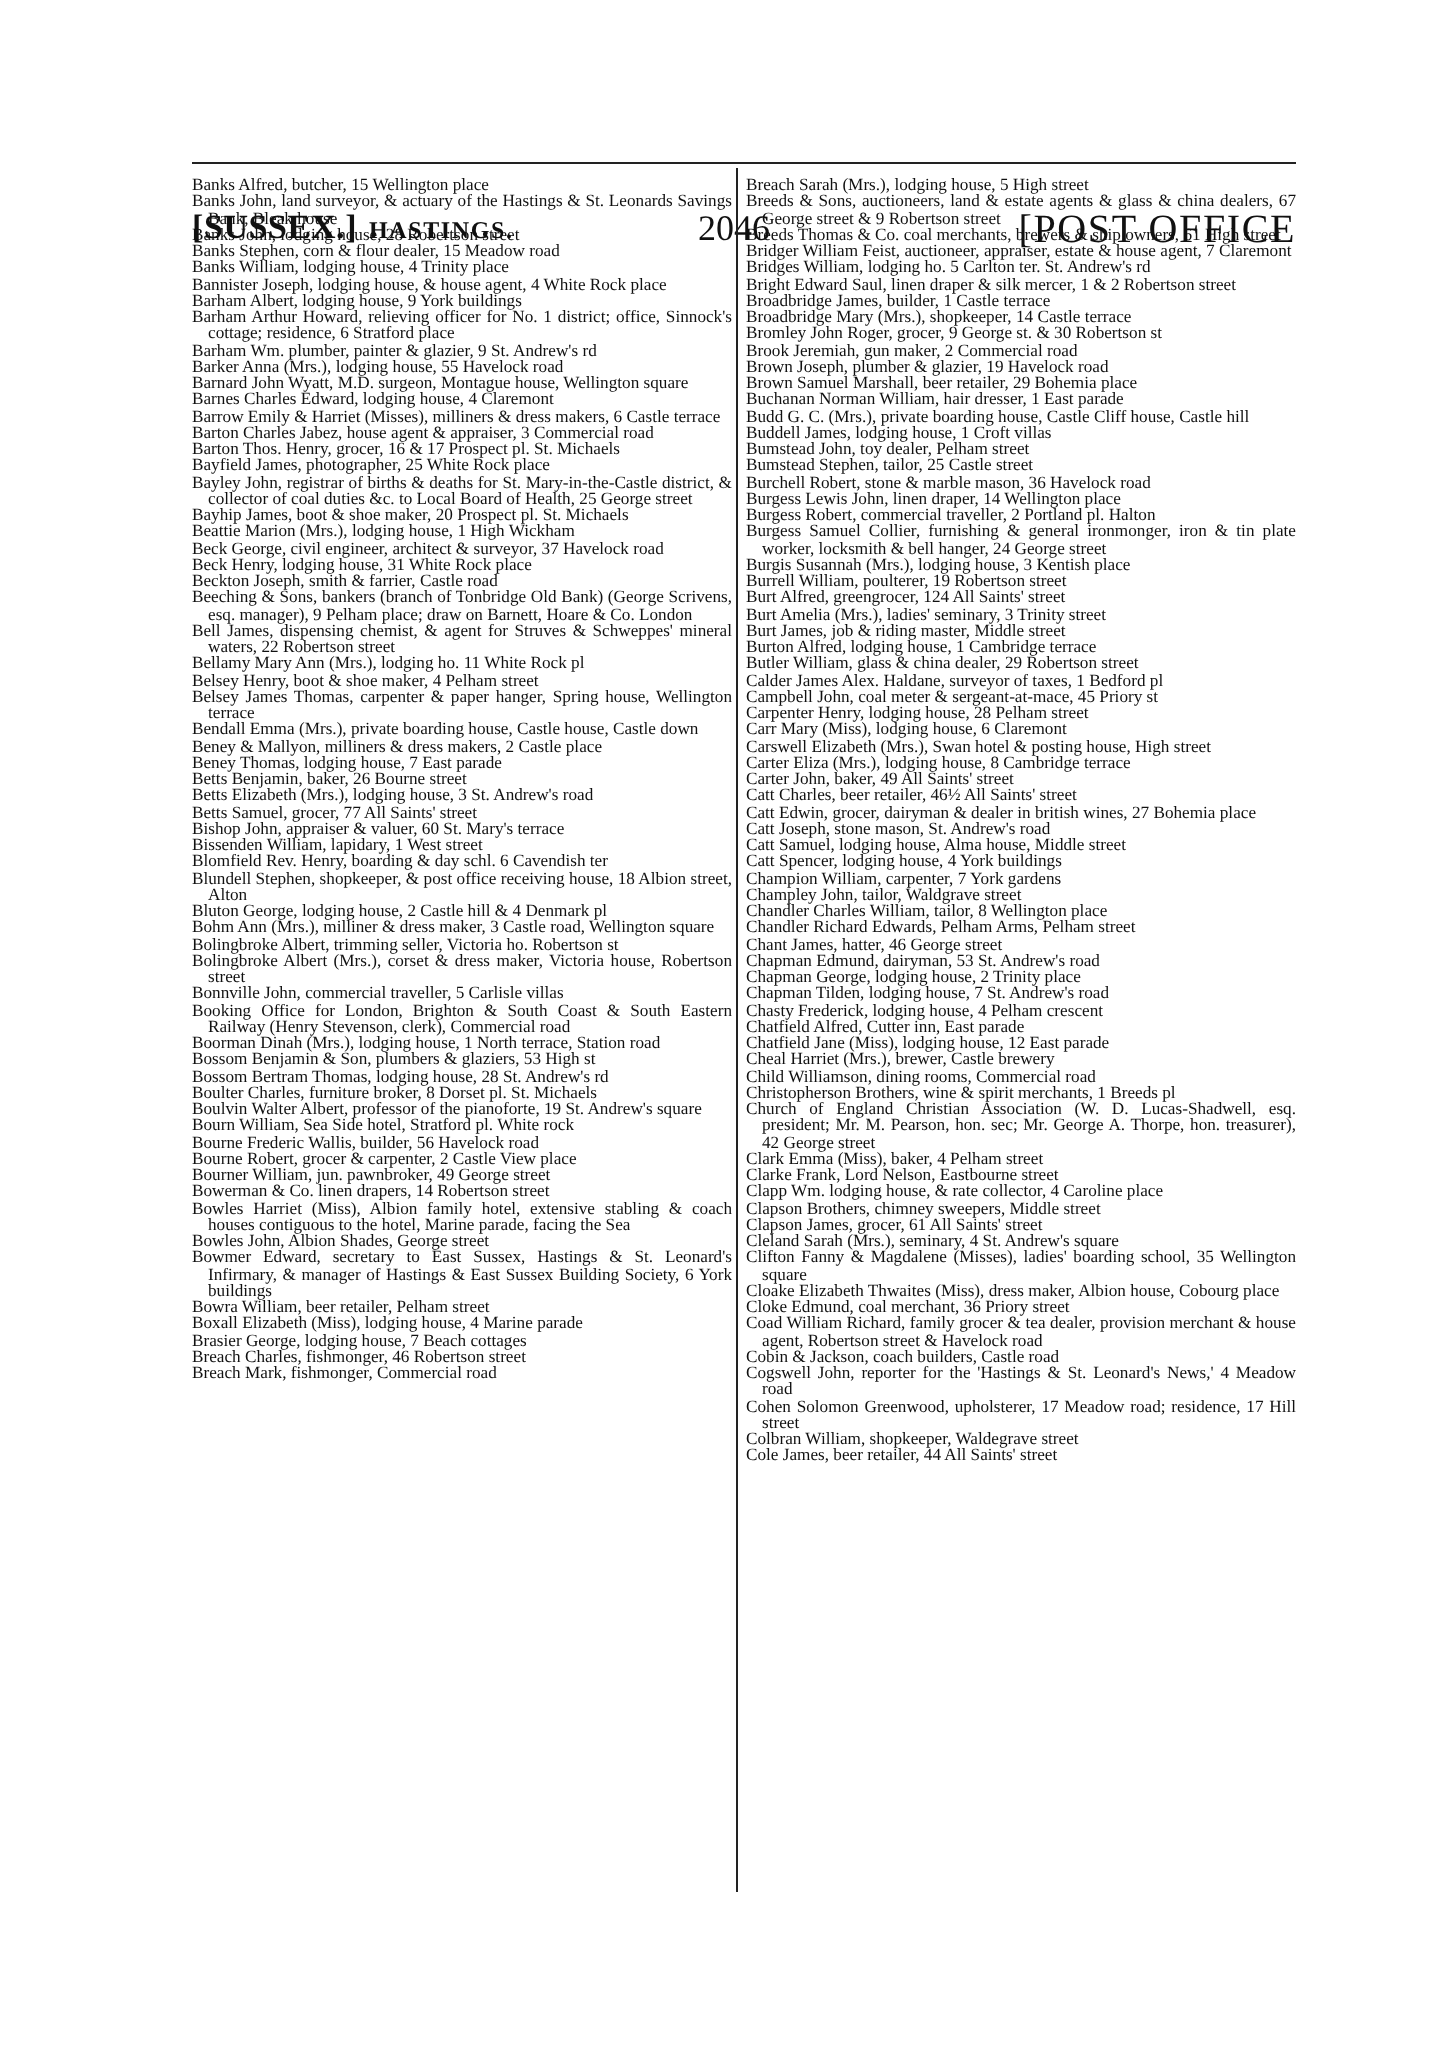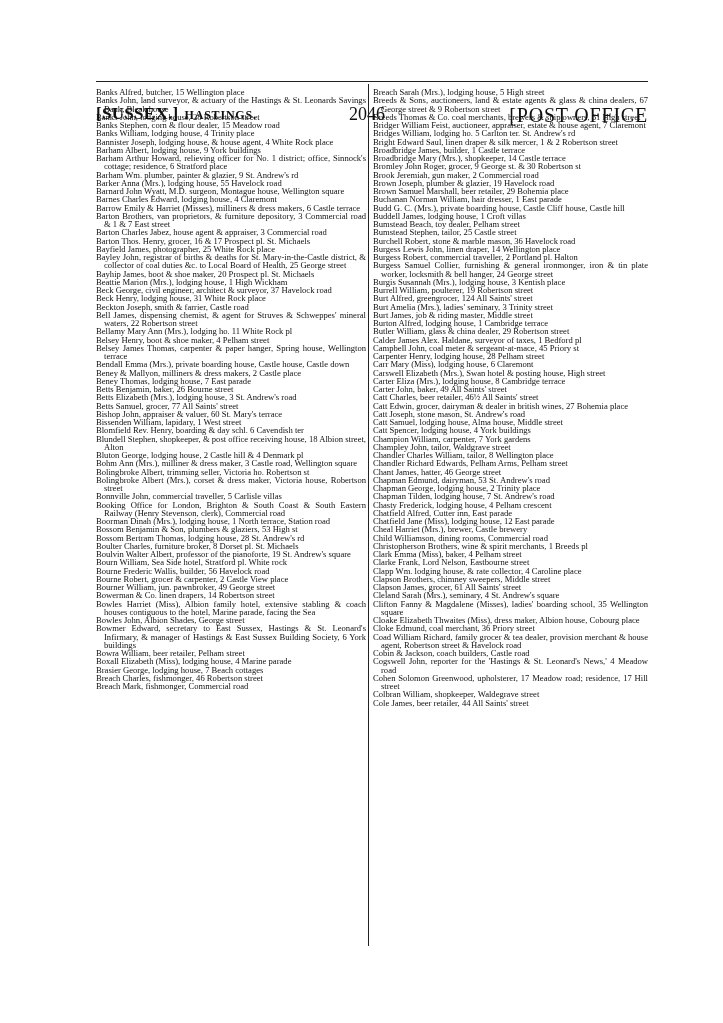--- a/index.html
+++ b/index.html
@@ -40,30 +40,30 @@
         <div class="entry">Banks Stephen, corn &amp; flour dealer, 15 Meadow road</div>
         <div class="entry">Banks William, lodging house, 4 Trinity place</div>
         <div class="entry">Bannister Joseph, lodging house, &amp; house agent, 4 White Rock place</div>
         <div class="entry">Barham Albert, lodging house, 9 York buildings</div>
         <div class="entry">Barham Arthur Howard, relieving officer for No. 1 district; office, Sinnock's cottage; residence, 6 Stratford place</div>
         <div class="entry">Barham Wm. plumber, painter &amp; glazier, 9 St. Andrew's rd</div>
         <div class="entry">Barker Anna (Mrs.), lodging house, 55 Havelock road</div>
         <div class="entry">Barnard John Wyatt, M.D. surgeon, Montague house, Wellington square</div>
         <div class="entry">Barnes Charles Edward, lodging house, 4 Claremont</div>
         <div class="entry">Barrow Emily &amp; Harriet (Misses), milliners &amp; dress makers, 6 Castle terrace</div>
-        <div class="entry">Barton Brothers, van proprietors, &amp; furniture depository, 3 Commercial road &amp; 1 &amp; 7 East street</div>
         <div class="entry">Barton Charles Jabez, house agent &amp; appraiser, 3 Commercial road</div>
         <div class="entry">Barton Thos. Henry, grocer, 16 &amp; 17 Prospect pl. St. Michaels</div>
         <div class="entry">Bayfield James, photographer, 25 White Rock place</div>
         <div class="entry">Bayley John, registrar of births &amp; deaths for St. Mary-in-the-Castle district, &amp; collector of coal duties &amp;c. to Local Board of Health, 25 George street</div>
         <div class="entry">Bayhip James, boot &amp; shoe maker, 20 Prospect pl. St. Michaels</div>
         <div class="entry">Beattie Marion (Mrs.), lodging house, 1 High Wickham</div>
         <div class="entry">Beck George, civil engineer, architect &amp; surveyor, 37 Havelock road</div>
         <div class="entry">Beck Henry, lodging house, 31 White Rock place</div>
         <div class="entry">Beckton Joseph, smith &amp; farrier, Castle road</div>
+        <div class="entry">Beeching &amp; Sons, bankers (branch of Tonbridge Old Bank) (George Scrivens, esq. manager), 9 Pelham place; draw on Barnett, Hoare &amp; Co. London</div>
         <div class="entry">Bell James, dispensing chemist, &amp; agent for Struves &amp; Schweppes' mineral waters, 22 Robertson street</div>
         <div class="entry">Bellamy Mary Ann (Mrs.), lodging ho. 11 White Rock pl</div>
         <div class="entry">Belsey Henry, boot &amp; shoe maker, 4 Pelham street</div>
         <div class="entry">Belsey James Thomas, carpenter &amp; paper hanger, Spring house, Wellington terrace</div>
         <div class="entry">Bendall Emma (Mrs.), private boarding house, Castle house, Castle down</div>
         <div class="entry">Beney &amp; Mallyon, milliners &amp; dress makers, 2 Castle place</div>
         <div class="entry">Beney Thomas, lodging house, 7 East parade</div>
         <div class="entry">Betts Benjamin, baker, 26 Bourne street</div>
         <div class="entry">Betts Elizabeth (Mrs.), lodging house, 3 St. Andrew's road</div>
         <div class="entry">Betts Samuel, grocer, 77 All Saints' street</div>
@@ -105,21 +105,21 @@
         <div class="entry">Bright Edward Saul, linen draper &amp; silk mercer, 1 &amp; 2 Robertson street</div>
         <div class="entry">Broadbridge James, builder, 1 Castle terrace</div>
         <div class="entry">Broadbridge Mary (Mrs.), shopkeeper, 14 Castle terrace</div>
         <div class="entry">Bromley John Roger, grocer, 9 George st. &amp; 30 Robertson st</div>
         <div class="entry">Brook Jeremiah, gun maker, 2 Commercial road</div>
         <div class="entry">Brown Joseph, plumber &amp; glazier, 19 Havelock road</div>
         <div class="entry">Brown Samuel Marshall, beer retailer, 29 Bohemia place</div>
         <div class="entry">Buchanan Norman William, hair dresser, 1 East parade</div>
         <div class="entry">Budd G. C. (Mrs.), private boarding house, Castle Cliff house, Castle hill</div>
         <div class="entry">Buddell James, lodging house, 1 Croft villas</div>
-        <div class="entry">Bumstead Beach, toy dealer, Pelham street</div>
+        <div class="entry">Bumstead John, toy dealer, Pelham street</div>
         <div class="entry">Bumstead Stephen, tailor, 25 Castle street</div>
         <div class="entry">Burchell Robert, stone &amp; marble mason, 36 Havelock road</div>
         <div class="entry">Burgess Lewis John, linen draper, 14 Wellington place</div>
         <div class="entry">Burgess Robert, commercial traveller, 2 Portland pl. Halton</div>
         <div class="entry">Burgess Samuel Collier, furnishing &amp; general ironmonger, iron &amp; tin plate worker, locksmith &amp; bell hanger, 24 George street</div>
         <div class="entry">Burgis Susannah (Mrs.), lodging house, 3 Kentish place</div>
         <div class="entry">Burrell William, poulterer, 19 Robertson street</div>
         <div class="entry">Burt Alfred, greengrocer, 124 All Saints' street</div>
         <div class="entry">Burt Amelia (Mrs.), ladies' seminary, 3 Trinity street</div>
         <div class="entry">Burt James, job &amp; riding master, Middle street</div>
@@ -144,20 +144,21 @@
         <div class="entry">Chant James, hatter, 46 George street</div>
         <div class="entry">Chapman Edmund, dairyman, 53 St. Andrew's road</div>
         <div class="entry">Chapman George, lodging house, 2 Trinity place</div>
         <div class="entry">Chapman Tilden, lodging house, 7 St. Andrew's road</div>
         <div class="entry">Chasty Frederick, lodging house, 4 Pelham crescent</div>
         <div class="entry">Chatfield Alfred, Cutter inn, East parade</div>
         <div class="entry">Chatfield Jane (Miss), lodging house, 12 East parade</div>
         <div class="entry">Cheal Harriet (Mrs.), brewer, Castle brewery</div>
         <div class="entry">Child Williamson, dining rooms, Commercial road</div>
         <div class="entry">Christopherson Brothers, wine &amp; spirit merchants, 1 Breeds pl</div>
+        <div class="entry">Church of England Christian Association (W. D. Lucas-Shadwell, esq. president; Mr. M. Pearson, hon. sec; Mr. George A. Thorpe, hon. treasurer), 42 George street</div>
         <div class="entry">Clark Emma (Miss), baker, 4 Pelham street</div>
         <div class="entry">Clarke Frank, Lord Nelson, Eastbourne street</div>
         <div class="entry">Clapp Wm. lodging house, &amp; rate collector, 4 Caroline place</div>
         <div class="entry">Clapson Brothers, chimney sweepers, Middle street</div>
         <div class="entry">Clapson James, grocer, 61 All Saints' street</div>
         <div class="entry">Cleland Sarah (Mrs.), seminary, 4 St. Andrew's square</div>
         <div class="entry">Clifton Fanny &amp; Magdalene (Misses), ladies' boarding school, 35 Wellington square</div>
         <div class="entry">Cloake Elizabeth Thwaites (Miss), dress maker, Albion house, Cobourg place</div>
         <div class="entry">Cloke Edmund, coal merchant, 36 Priory street</div>
         <div class="entry">Coad William Richard, family grocer &amp; tea dealer, provision merchant &amp; house agent, Robertson street &amp; Havelock road</div>

